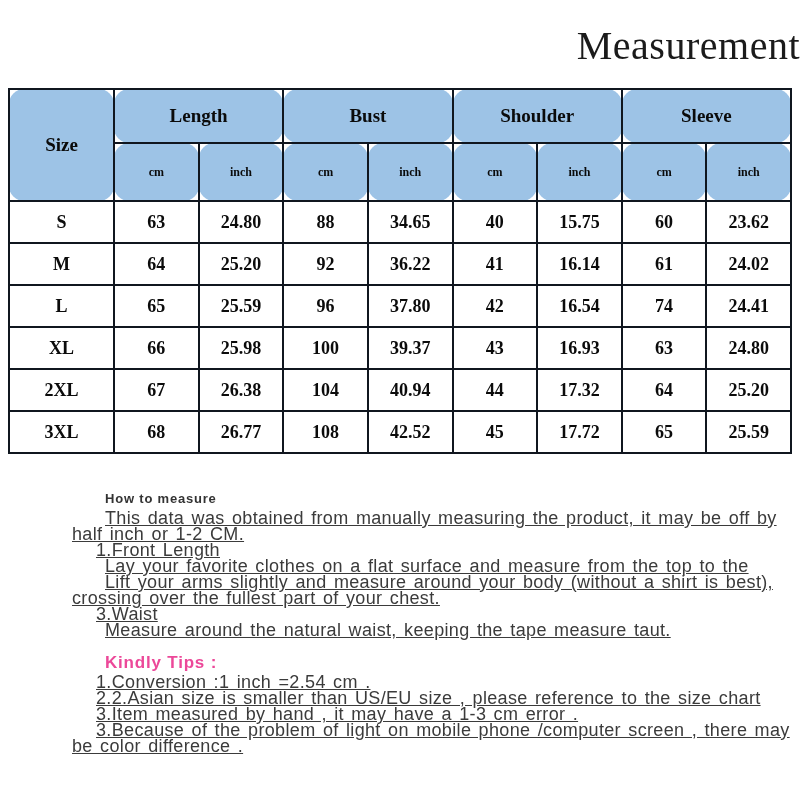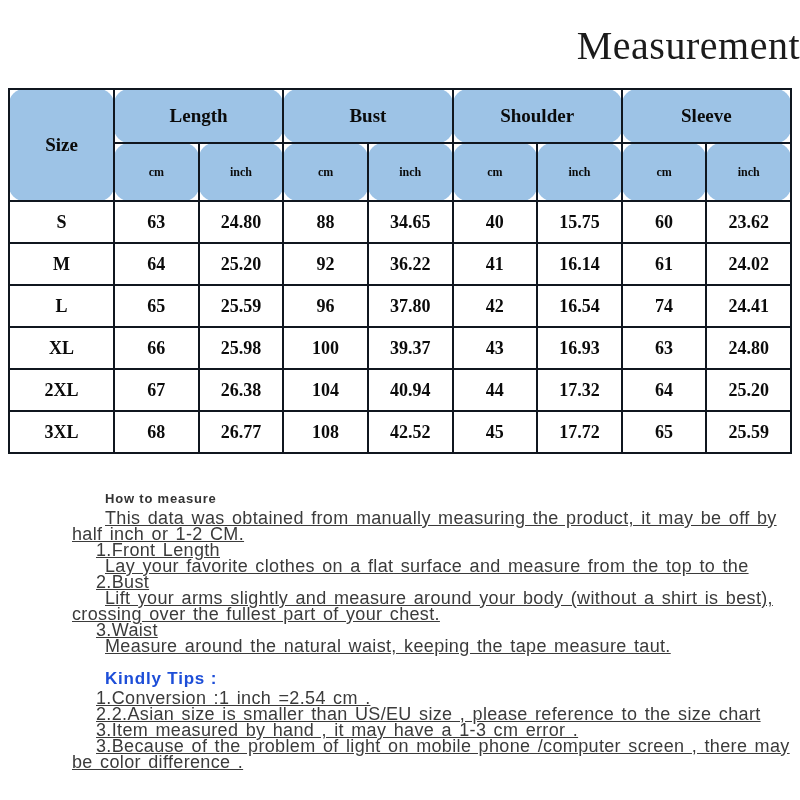--- a/index.html
+++ b/index.html
@@ -23,21 +23,21 @@
   tr.group-row th{height:52px;font-size:19px;}
   tr.unit-row th{height:56px;font-size:12px;}
   tbody td{height:40px;font-size:18px;background:#ffffff;border-color:#000000;}
   th.corner{font-size:19px;}
 
   
   .notes{position:absolute;left:72px;top:488px;width:680px;color:#3b3b3b;}
   .notes-h1{font-size:13px;font-weight:bold;line-height:22px;padding-left:33px;
             letter-spacing:0.8px;color:#333333;white-space:nowrap;}
   .notes-h2{font-size:17px;font-weight:bold;line-height:22px;padding-left:33px;
-            margin-top:14px;letter-spacing:0.8px;color:#1d4ed8;white-space:nowrap;}
+            margin-top:14px;letter-spacing:0.8px;color:#ec4899;white-space:nowrap;}
   .nline{font-size:18px;line-height:16px;letter-spacing:0.35px;word-spacing:2px;
          white-space:nowrap;text-decoration:underline;}
   .nline.mid{padding-left:33px;}
   .nline.num{padding-left:24px;}
   .nline.none{padding-left:0;}
 </style>
 </head>
 <body>
 
 <div class="page">
@@ -157,21 +157,20 @@
 
         <div class="nline mid">This data was obtained from manually measuring the product, it may be off by</div>
 
         <div class="nline none">half inch or 1-2 CM.</div>
 
         <div class="nline num">1.Front Length</div>
 
         <div class="nline mid">Lay your favorite clothes on a flat surface and measure from the top to the</div>
 
 
-        <div class="nline num">2.Bust</div>
 
         <div class="nline mid">Lift your arms slightly and measure around your body (without a shirt is best),</div>
 
         <div class="nline none">crossing over the fullest part of your chest.</div>
 
         <div class="nline num">3.Waist</div>
 
         <div class="nline mid">Measure around the natural waist, keeping the tape measure taut.</div>
       </div>
     <div class="notes-h2">Kindly Tips :</div>

